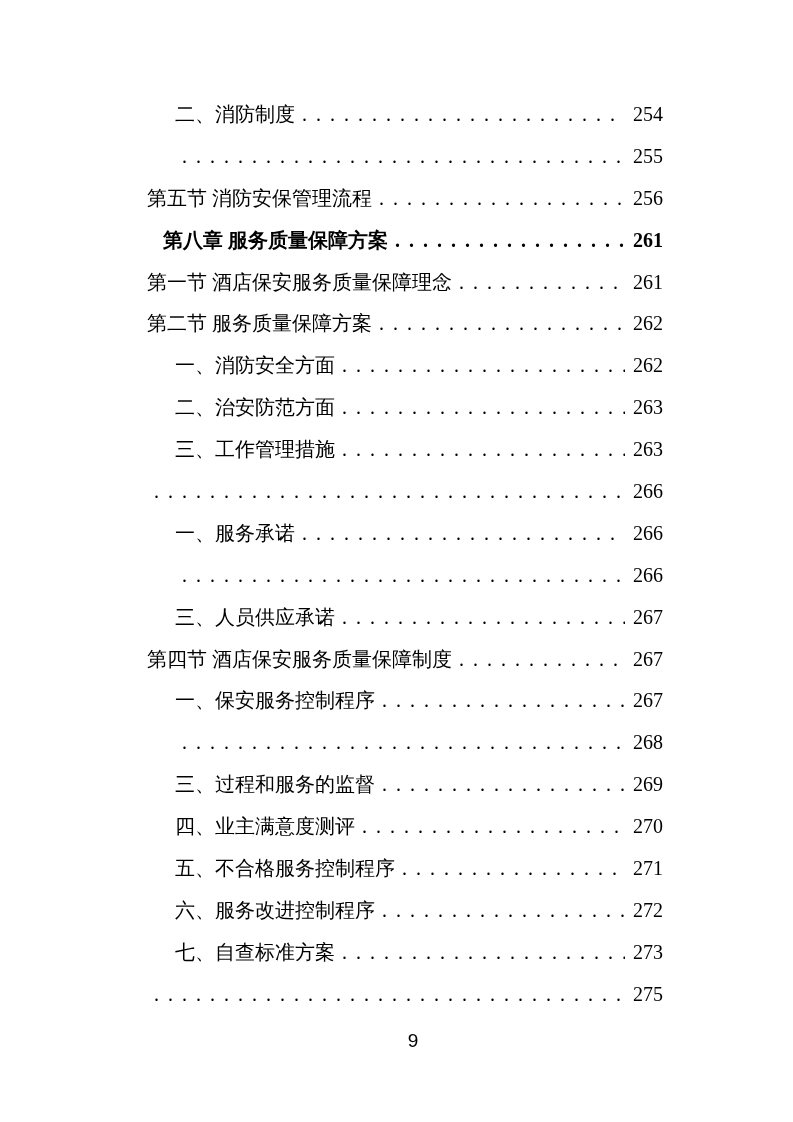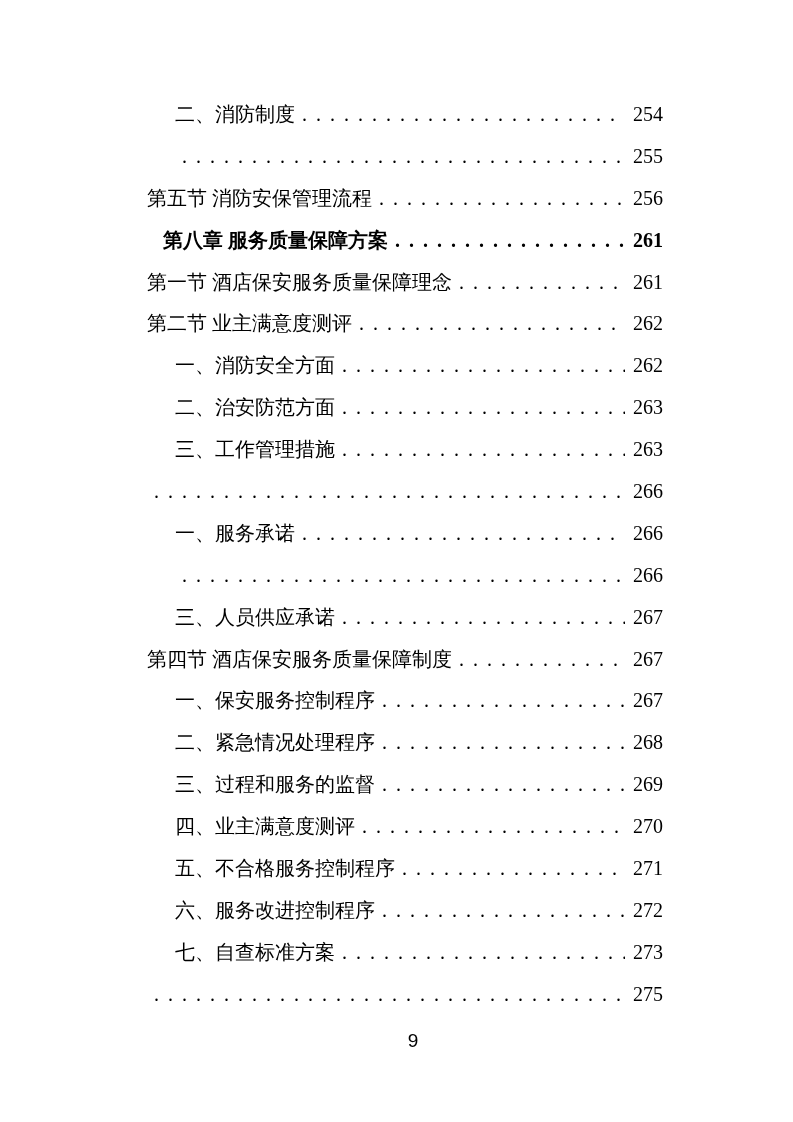--- a/index.html
+++ b/index.html
@@ -83,21 +83,21 @@
       <span class="t">第八章 服务质量保障方案</span>
       <span class="leader">. . . . . . . . . . . . . . . . . . . . . . . . . . . . . . . . . . . . . . . . . . . . . . . . . . . . . . . . . . . . . . . . . . . . . . . . . . . . . . . . </span>
       <span class="num">261</span>
     </div>
       <div class="toc-row level-1">
       <span class="t">第一节 酒店保安服务质量保障理念</span>
       <span class="leader">. . . . . . . . . . . . . . . . . . . . . . . . . . . . . . . . . . . . . . . . . . . . . . . . . . . . . . . . . . . . . . . . . . . . . . . . . . . . . . . . </span>
       <span class="num">261</span>
     </div>
       <div class="toc-row level-1">
-      <span class="t">第二节 业主满意度测评</span>
+      <span class="t">第二节 服务质量保障方案</span>
       <span class="leader">. . . . . . . . . . . . . . . . . . . . . . . . . . . . . . . . . . . . . . . . . . . . . . . . . . . . . . . . . . . . . . . . . . . . . . . . . . . . . . . . </span>
       <span class="num">262</span>
     </div>
       <div class="toc-row level-2">
       <span class="t">一、消防安全方面</span>
       <span class="leader">. . . . . . . . . . . . . . . . . . . . . . . . . . . . . . . . . . . . . . . . . . . . . . . . . . . . . . . . . . . . . . . . . . . . . . . . . . . . . . . . </span>
       <span class="num">262</span>
     </div>
       <div class="toc-row level-2">
       <span class="t">二、治安防范方面</span>
@@ -131,21 +131,20 @@
       <span class="t">第四节 酒店保安服务质量保障制度</span>
       <span class="leader">. . . . . . . . . . . . . . . . . . . . . . . . . . . . . . . . . . . . . . . . . . . . . . . . . . . . . . . . . . . . . . . . . . . . . . . . . . . . . . . . </span>
       <span class="num">267</span>
     </div>
       <div class="toc-row level-2">
       <span class="t">一、保安服务控制程序</span>
       <span class="leader">. . . . . . . . . . . . . . . . . . . . . . . . . . . . . . . . . . . . . . . . . . . . . . . . . . . . . . . . . . . . . . . . . . . . . . . . . . . . . . . . </span>
       <span class="num">267</span>
     </div>
       <div class="toc-row level-2">
-      <span class="t">二、紧急情况处理程序</span>
       <span class="leader">. . . . . . . . . . . . . . . . . . . . . . . . . . . . . . . . . . . . . . . . . . . . . . . . . . . . . . . . . . . . . . . . . . . . . . . . . . . . . . . . </span>
       <span class="num">268</span>
     </div>
       <div class="toc-row level-2">
       <span class="t">三、过程和服务的监督</span>
       <span class="leader">. . . . . . . . . . . . . . . . . . . . . . . . . . . . . . . . . . . . . . . . . . . . . . . . . . . . . . . . . . . . . . . . . . . . . . . . . . . . . . . . </span>
       <span class="num">269</span>
     </div>
       <div class="toc-row level-2">
       <span class="t">四、业主满意度测评</span>

